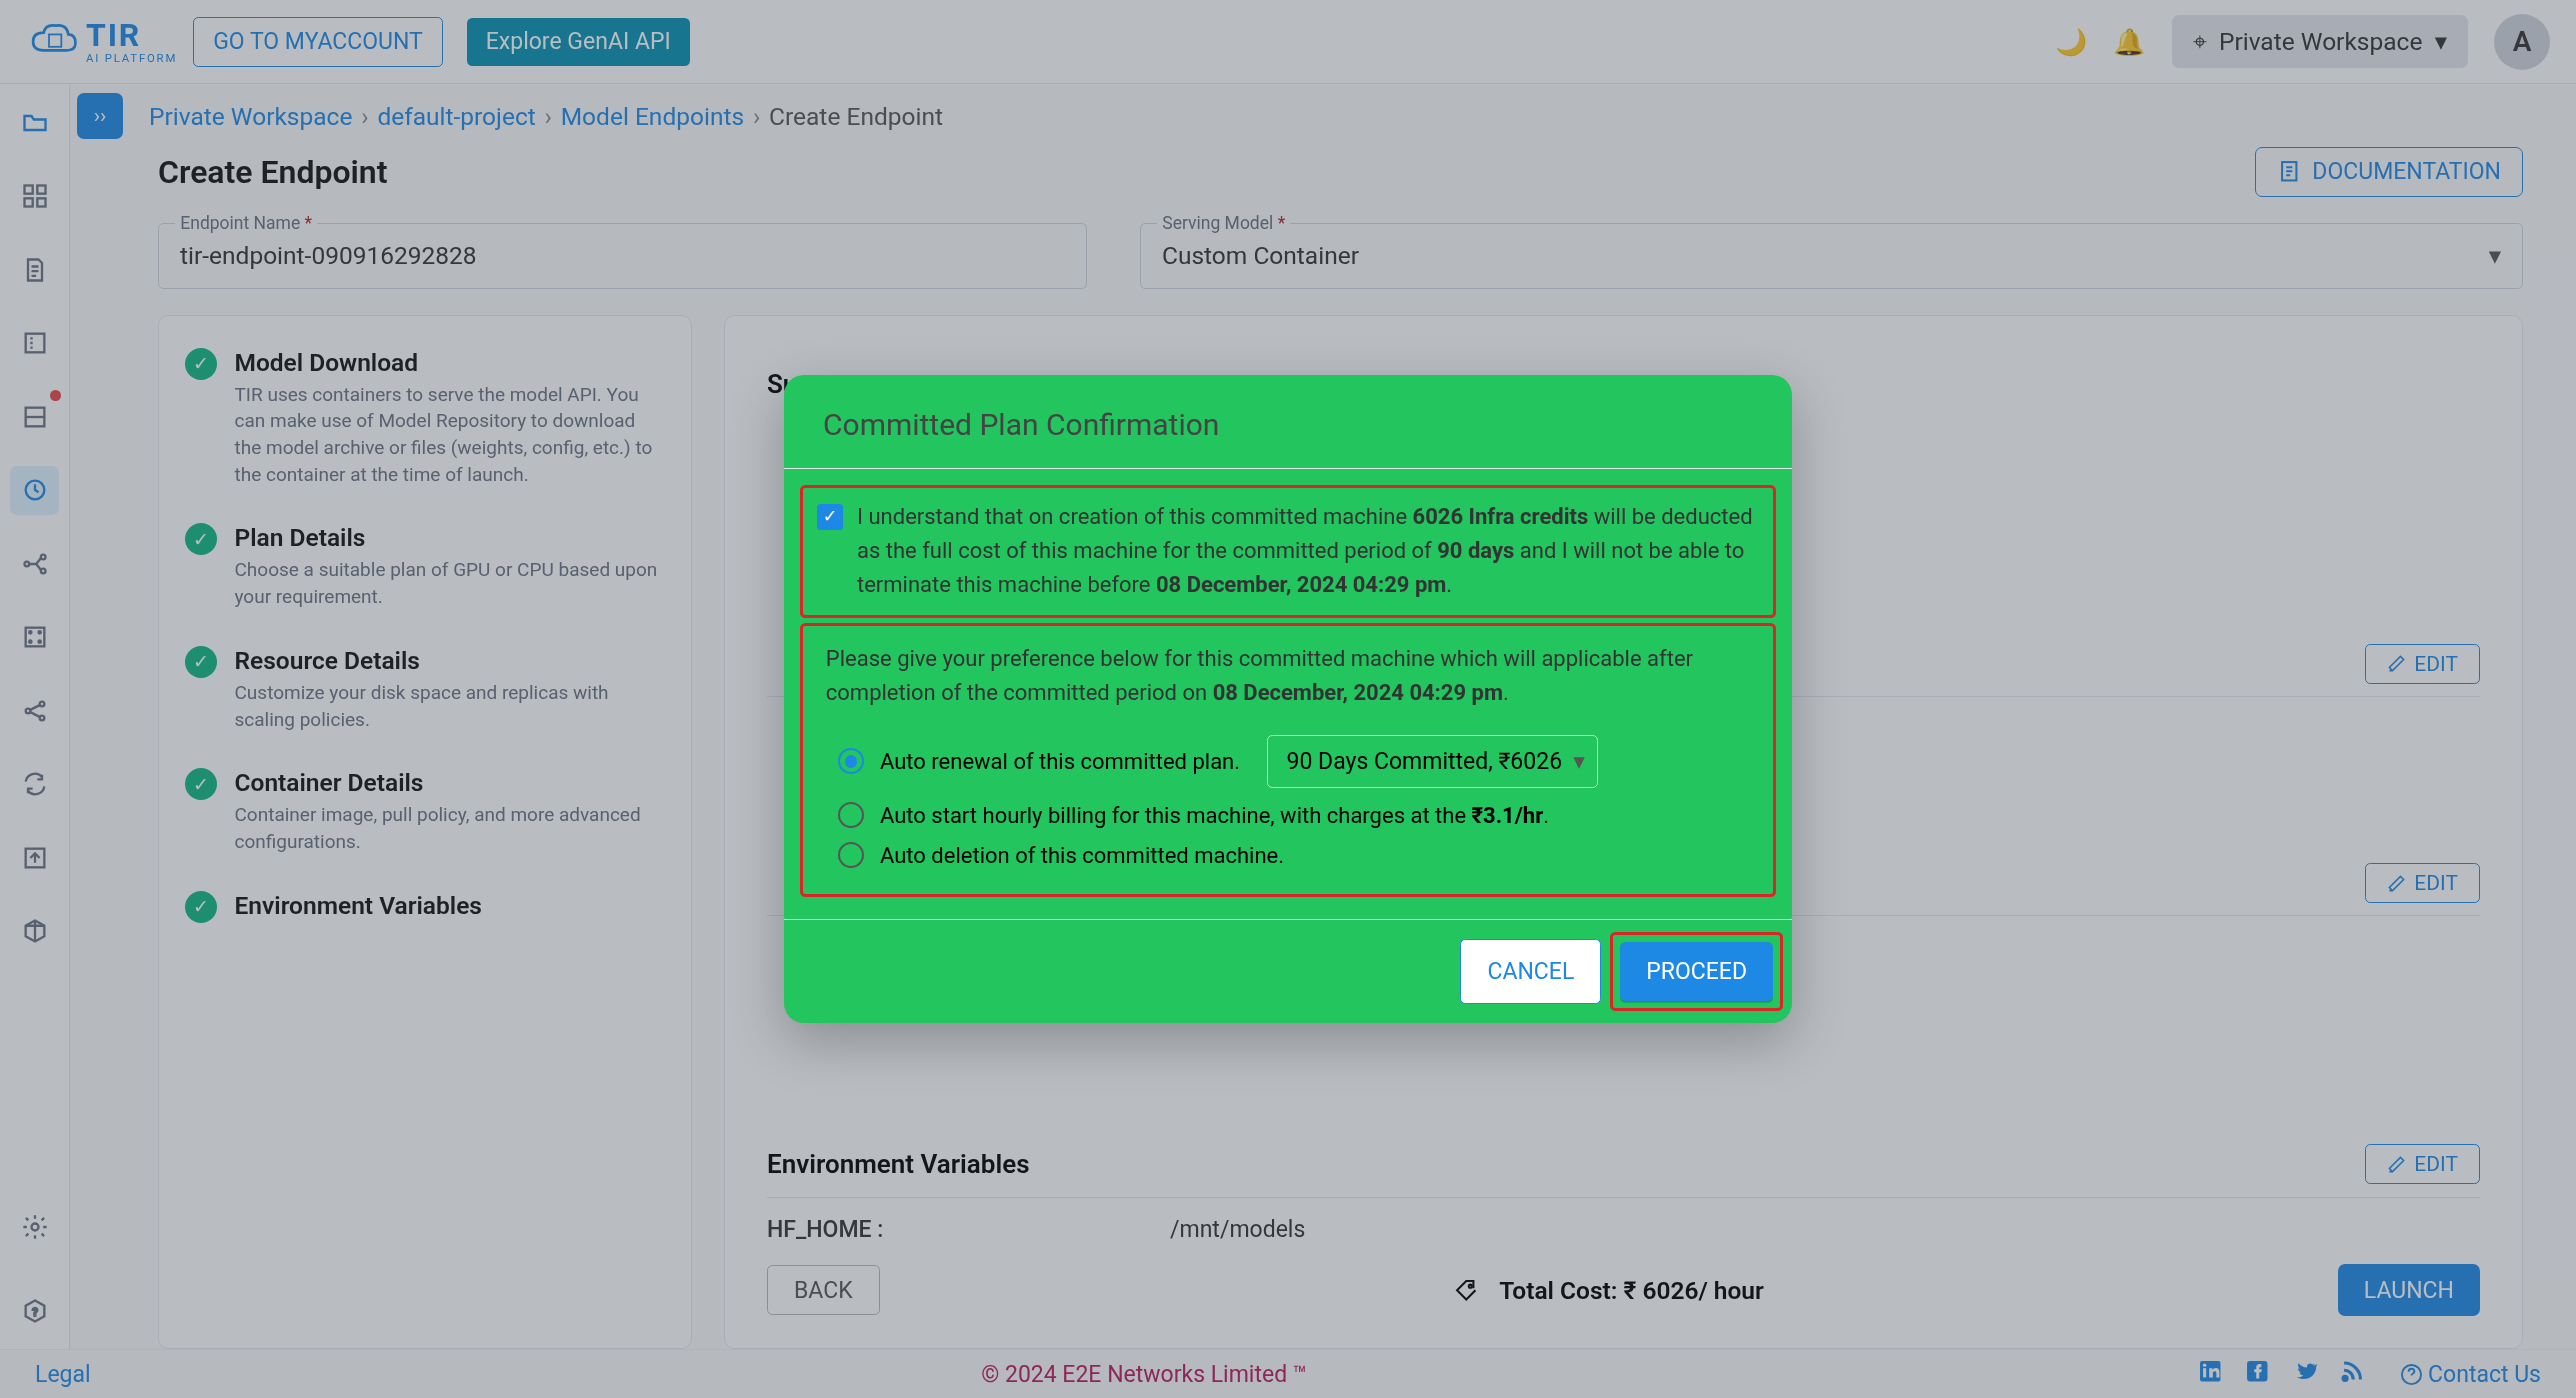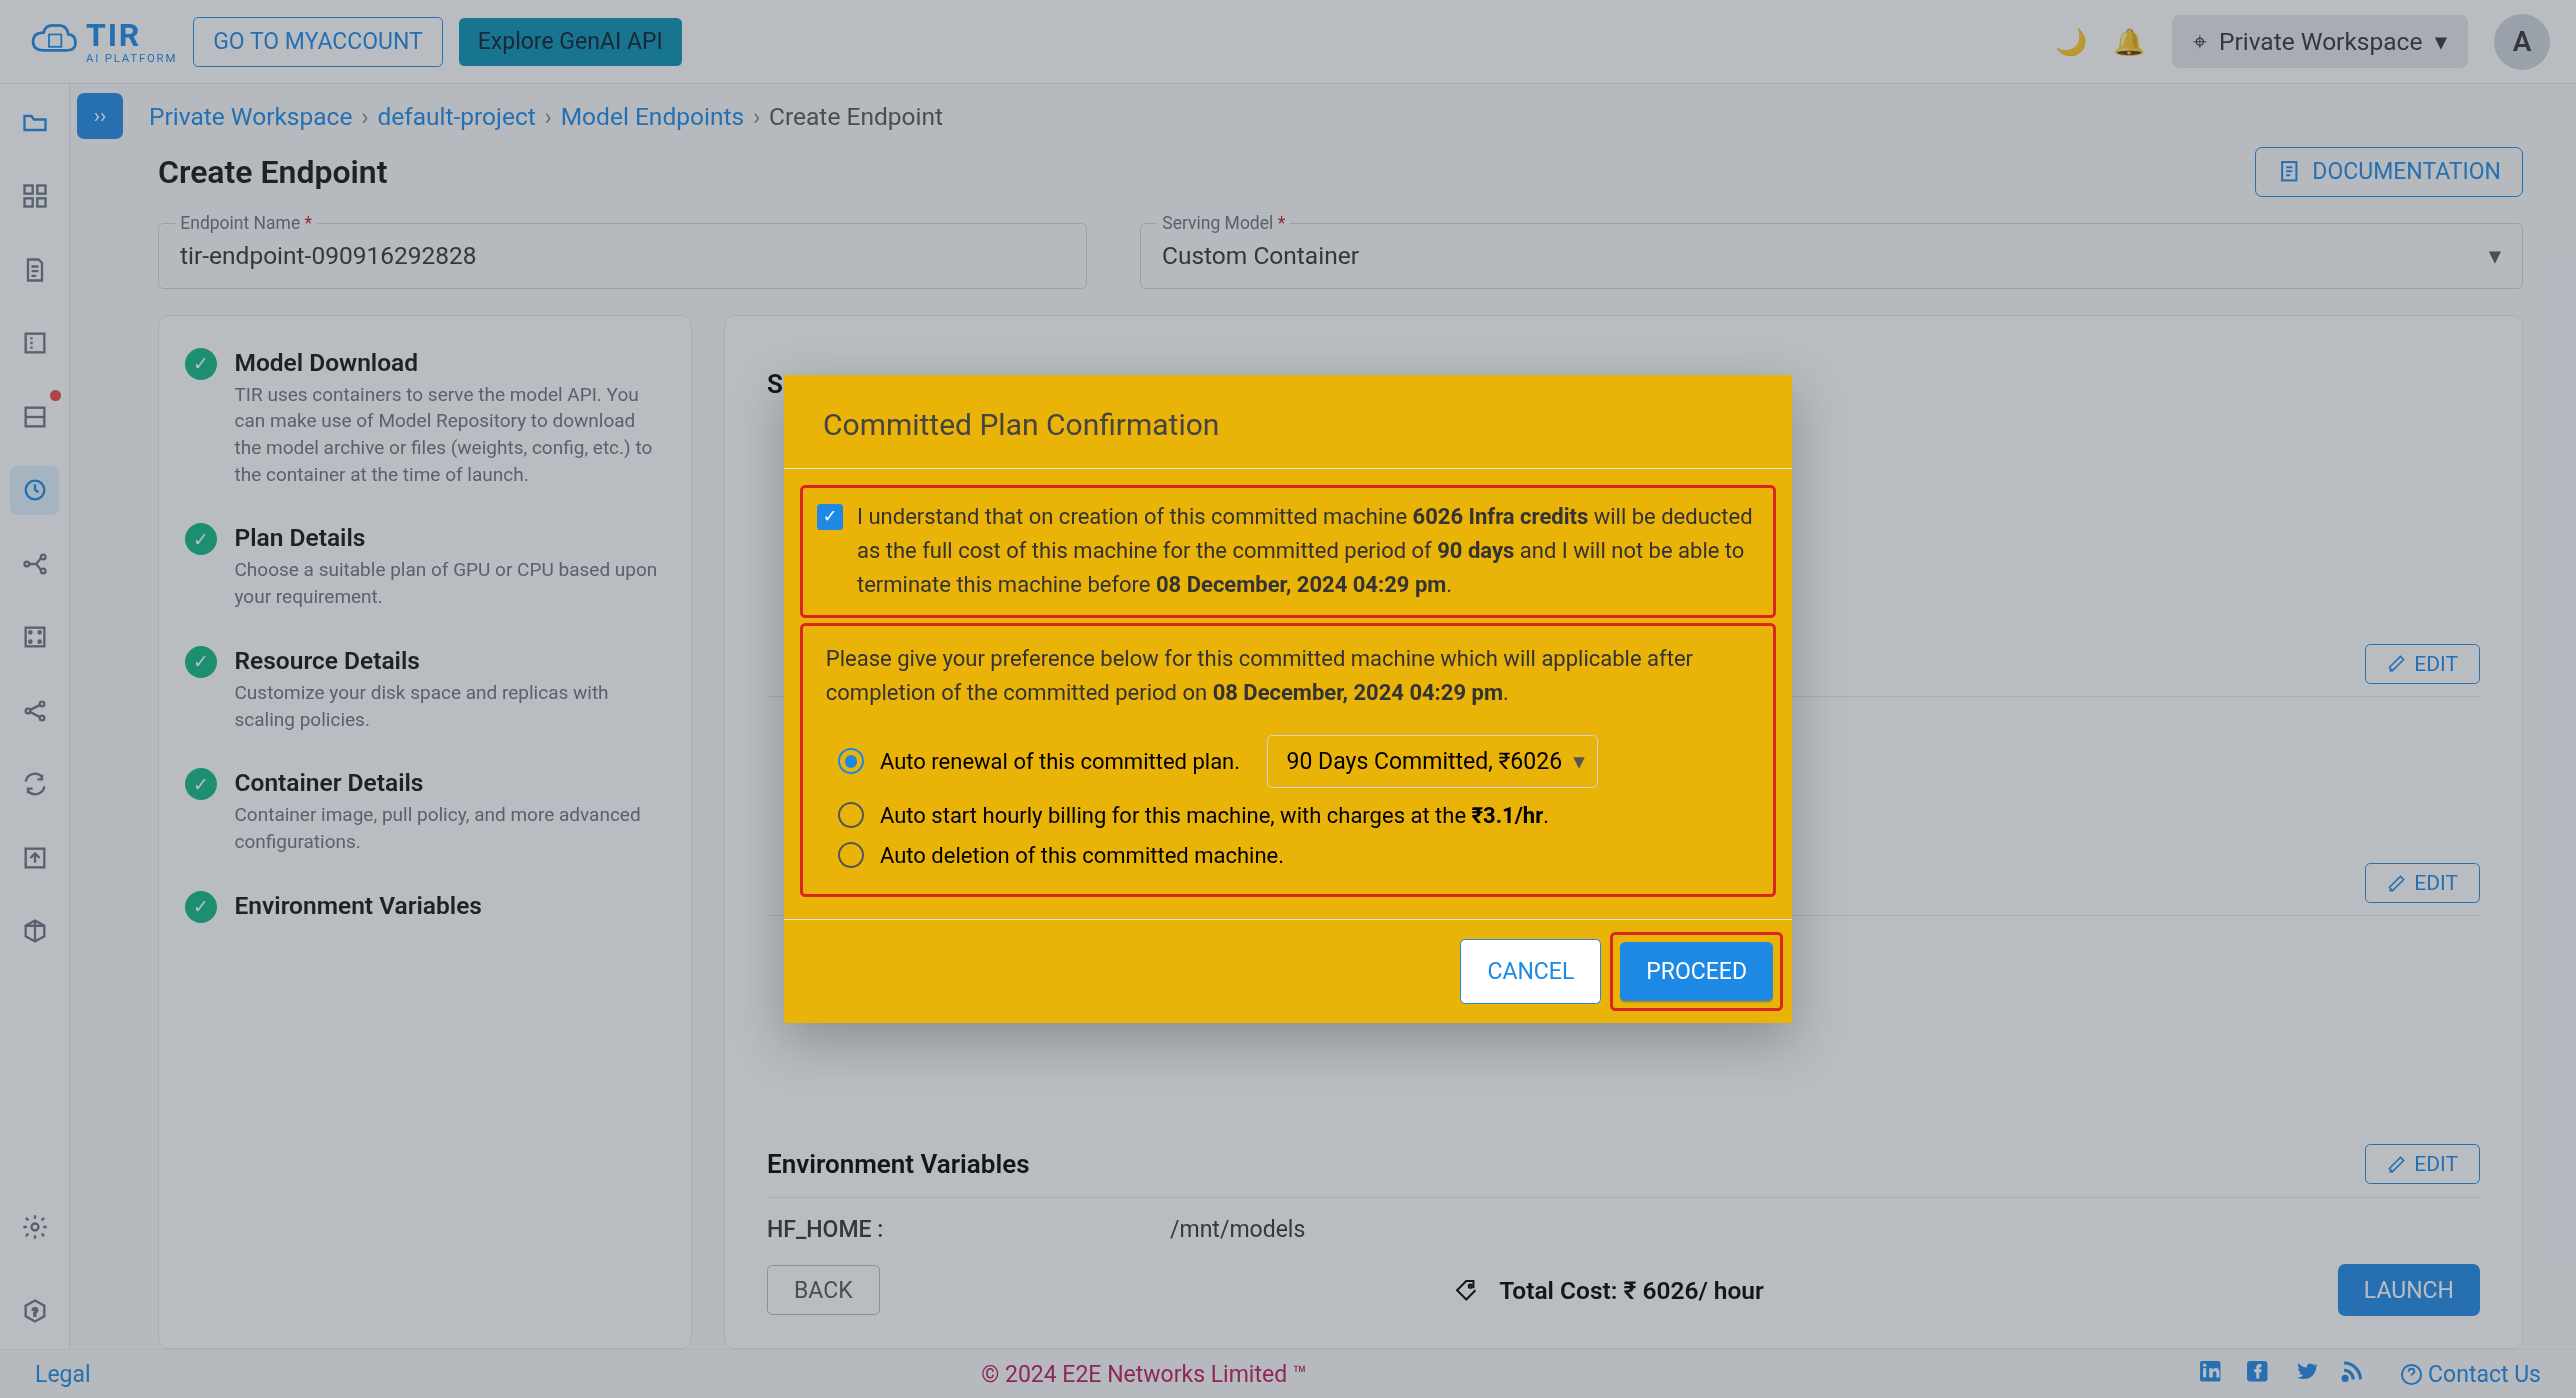--- a/index.html
+++ b/index.html
@@ -22,21 +22,21 @@
   body { width: 2576px; height: 1398px; transform-origin: top left; background: var(--bg-page); position: relative; }
   
   
   .topbar { height: 84px; background: #fff; border-bottom: 0.9px solid var(--border-light); display: flex; align-items: center; padding: 0 26px; gap: 16px; }
   .logo-wrap { display:flex; align-items:center; gap:7px; }
   .logo-wrap svg { width:53px; height:53px; }
   .logo-name { font-size:32px; font-weight:700; color:#1e88e5; letter-spacing:1.8px; line-height:1; }
   .logo-tag { font-size:11.4px; color:#1e88e5; letter-spacing:1.8px; }
   .btn { font-size: 23px; border-radius: 5.3px; padding: 10.5px 19px; cursor: pointer; border: none; }
   .btn-outline-blue { border:0.9px solid var(--blue-text); color:var(--blue-text); background:#fff; }
-  .btn-cyan { background: #0891b2; color:#0f172a; }
+  .btn-cyan { background: #0891b2; color:#ffffff;margin-left:8px; }
   .spacer { flex: 1; }
   .icon-row { display:flex; align-items:center; gap:26px; font-size: 26px; color: #444; }
   .workspace-chip { background:#e5e7eb; border-radius:7px; padding:12.3px 21px; display:flex; gap:12.3px; align-items:center; font-size:24.5px; color:#333; }
   .avatar { width:56px; height:56px; border-radius:50%; background:#d1d5db; display:flex; align-items:center; justify-content:center; font-size:28px; font-weight:600; color:#333; }
   
   
   .body-row { display:flex; height: calc(1398px - 84px - 49px); position:relative; }
   .sidebar { width: 70px; background:#fff; border-right:0.9px solid var(--border-light); display:flex; flex-direction:column; align-items:center; padding-top:14px; gap:24.5px; color:#6b7280; font-size:28px; position:relative; }
   .side-icon { width:49px; height:49px; display:flex; align-items:center; justify-content:center; border-radius:7px; cursor:pointer; }
   .side-icon.active { background:#e0f2fe; color: var(--blue-text); }
@@ -87,21 +87,21 @@
   .cost-txt { font-size:24.5px; font-weight:600; display:flex; align-items:center; gap:21px; }
   .launch-btn { background:var(--blue-text); color:#fff; padding:12.3px 26px; border-radius:7px; border:none; font-size:23px; }
   
   
   .footer { height:49px; display:flex; align-items:center; padding:0 35px; font-size:23px; color:var(--blue-text); gap:35px; position:absolute; bottom:0; left:0; right:0; background:var(--bg-page); border-top:0.9px solid rgba(0,0,0,0.04); }
   .footer .center { flex:1; text-align:center; color:#be185d; }
   .social-row { display:flex; gap:23px; align-items:center; color:var(--blue-text); font-size:26px; }
   
   
   .overlay { position:absolute; inset:0; background:rgba(55,65,81,0.35); display:flex; align-items:center; justify-content:center; z-index:50; }
-  .modal { background:#eab308; border-radius:1px; width:1008px; box-shadow:0 17.5px 53px rgba(0,0,0,0.25); }
+  .modal { background:#22c55e; border-radius:20px; width:1008px; box-shadow:0 17.5px 53px rgba(0,0,0,0.25); }
   .modal-title { font-size:30px; color:#444; padding:32px 39px 26px; }
   .modal-divider { height:0.9px; background:var(--border-light); }
   .modal-body { padding:10.5px 16px 16px; }
   .red-box { border:3.5px solid var(--red-bright); border-radius:5.3px; padding:12.3px 14px; margin:5.3px 0; }
   .consent-row { display:flex; align-items:flex-start; gap:14px; font-size:22px; line-height:1.55; color:#333; }
   .consent-chk { width:26px; height:26px; background:var(--blue-text); border-radius:3.5px; flex-shrink:0; display:flex; align-items:center; justify-content:center; color:#fff; font-size:17.5px; margin-top:3.5px; }
   .consent-row b { font-weight:700; }
   .pref-text { font-size:22px; color:#333; line-height:1.55; padding:3.5px 8.8px 10.5px; }
   .radio-row { display:flex; align-items:center; gap:16px; font-size:22px; margin:14px 8.8px 14px 21px; }
   .radio { width:26px; height:26px; border:2.6px solid #555; border-radius:50%; display:flex; align-items:center; justify-content:center; flex-shrink:0 }

